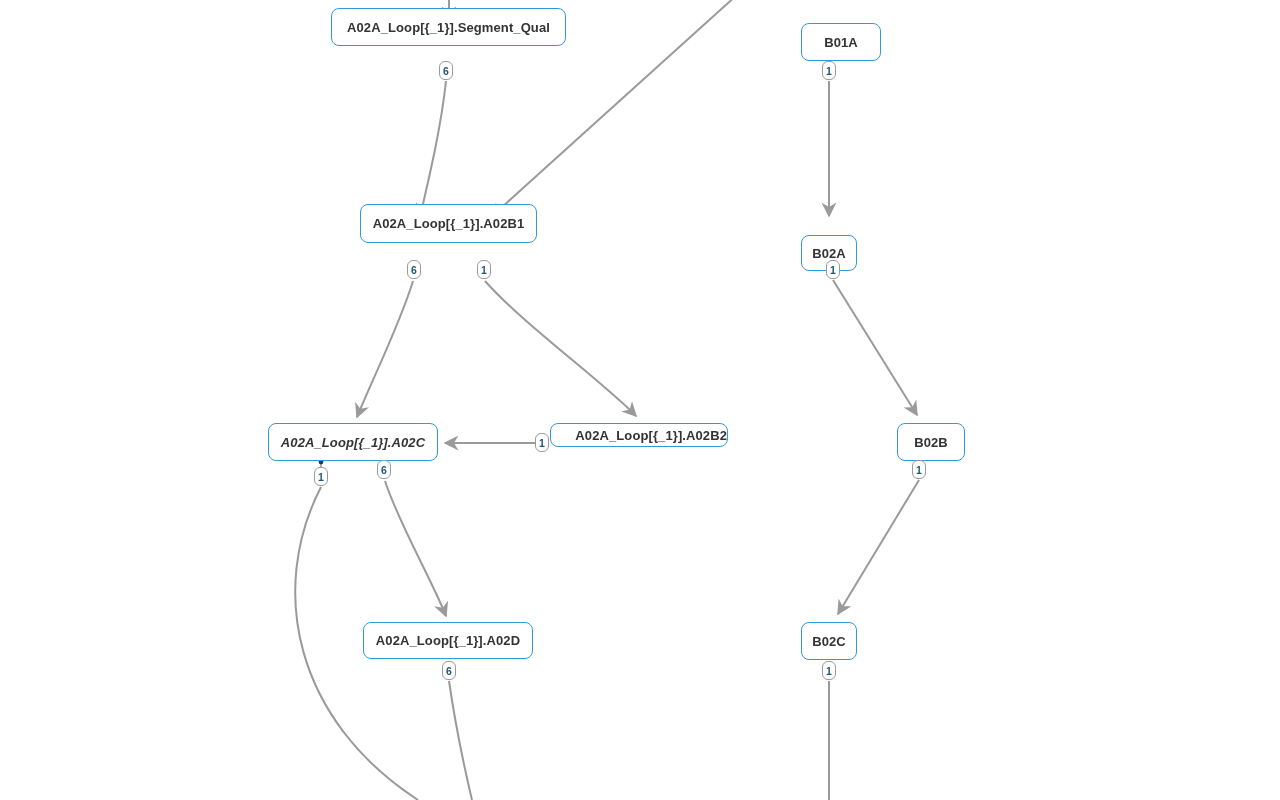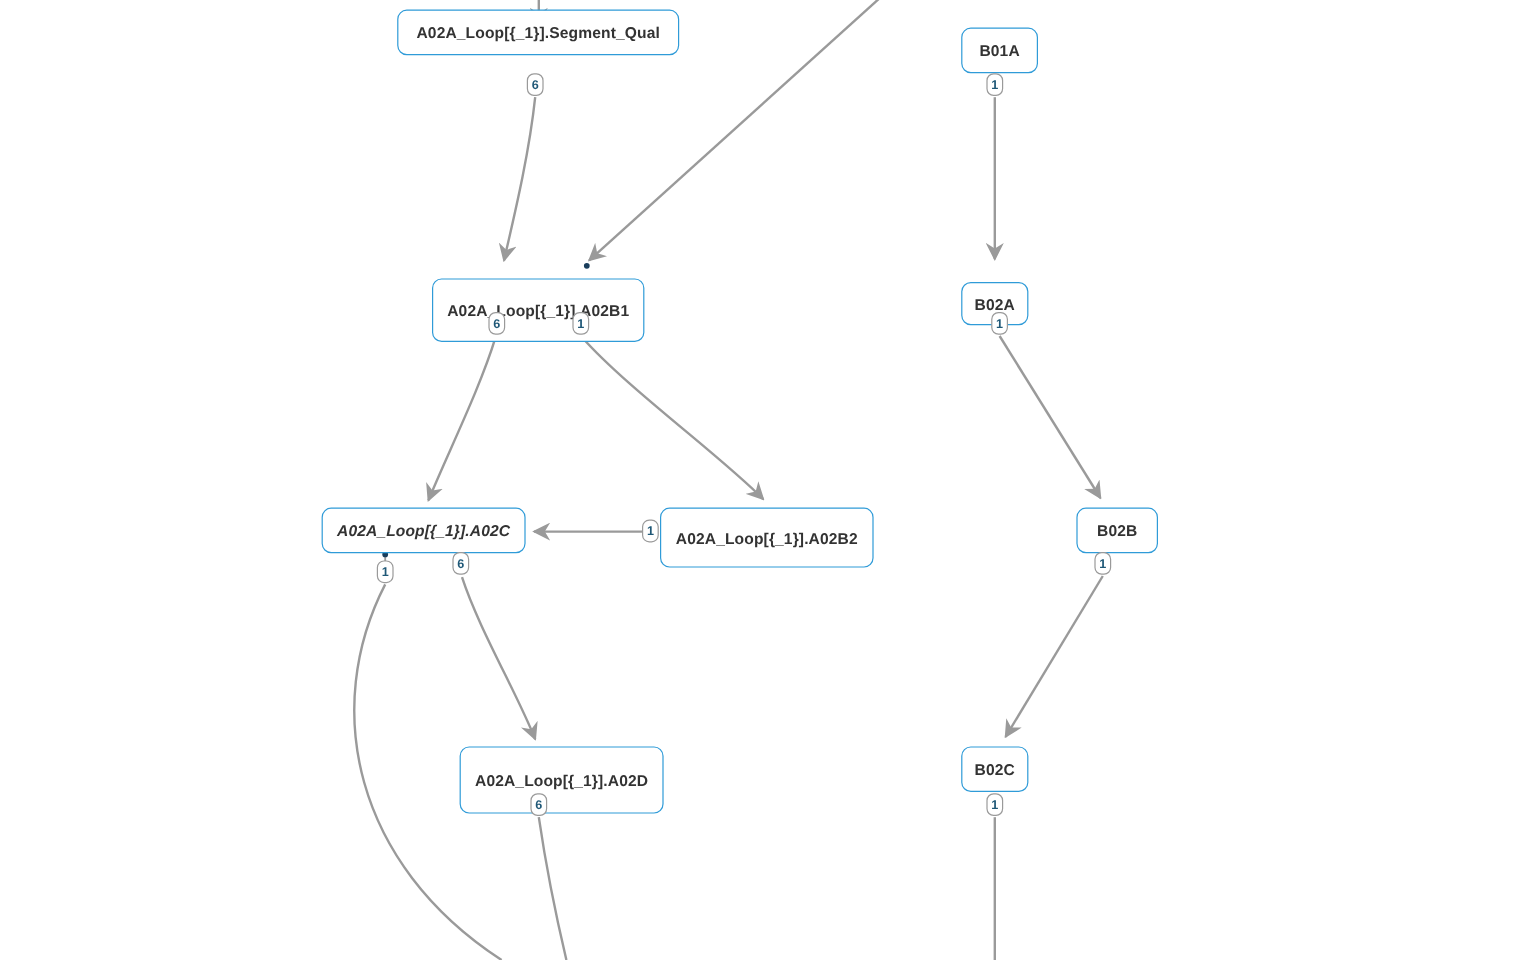--- a/index.html
+++ b/index.html
@@ -63,39 +63,39 @@
     <path class="edge" d="M829,681 L829,800"></path>
 
     <path class="stub" d="M321,461 L321,468"></path>
     <circle class="port-dot" cx="489" cy="221.5" r="2.4"></circle>
     <circle class="port-dot" cx="321" cy="462" r="2.4"></circle>
   </svg>
 
   <div class="node" style="left:331px;top:8px;width:235px;height:38px;">
     <span>A02A_Loop[{_1}].Segment_Qual</span>
   </div>
-  <div class="node" style="left:801px;top:23px;width:64px;height:38px;">
+  <div class="node" style="left:801px;top:23px;width:80px;height:38px;">
     <span>B01A</span>
   </div>
-  <div class="node" style="left:360px;top:232px;width:177px;height:53px;">
+  <div class="node" style="left:360px;top:204px;width:177px;height:39px;">
     <span>A02A_Loop[{_1}].A02B1</span>
   </div>
   <div class="node" style="left:801px;top:235px;width:56px;height:36px;">
     <span>B02A</span>
   </div>
   <div class="node" style="left:268px;top:423px;width:170px;height:38px;font-style:italic;">
     <span>A02A_Loop[{_1}].A02C</span>
   </div>
-  <div class="node" style="left:550px;top:423px;width:178px;height:50px;">
+  <div class="node" style="left:550px;top:423px;width:178px;height:24px;justify-content:flex-end;">
     <span>A02A_Loop[{_1}].A02B2</span>
   </div>
   <div class="node" style="left:897px;top:423px;width:68px;height:38px;">
     <span>B02B</span>
   </div>
-  <div class="node" style="left:363px;top:622px;width:170px;height:56px;margin-left:20px;">
+  <div class="node" style="left:363px;top:622px;width:170px;height:37px;">
     <span>A02A_Loop[{_1}].A02D</span>
   </div>
   <div class="node" style="left:801px;top:622px;width:56px;height:38px;">
     <span>B02C</span>
   </div>
 
   <div class="badge" style="left:439px;top:61px;">6</div>
   <div class="badge" style="left:822px;top:61px;">1</div>
   <div class="badge" style="left:407px;top:260px;">6</div>
   <div class="badge" style="left:477px;top:260px;">1</div>

